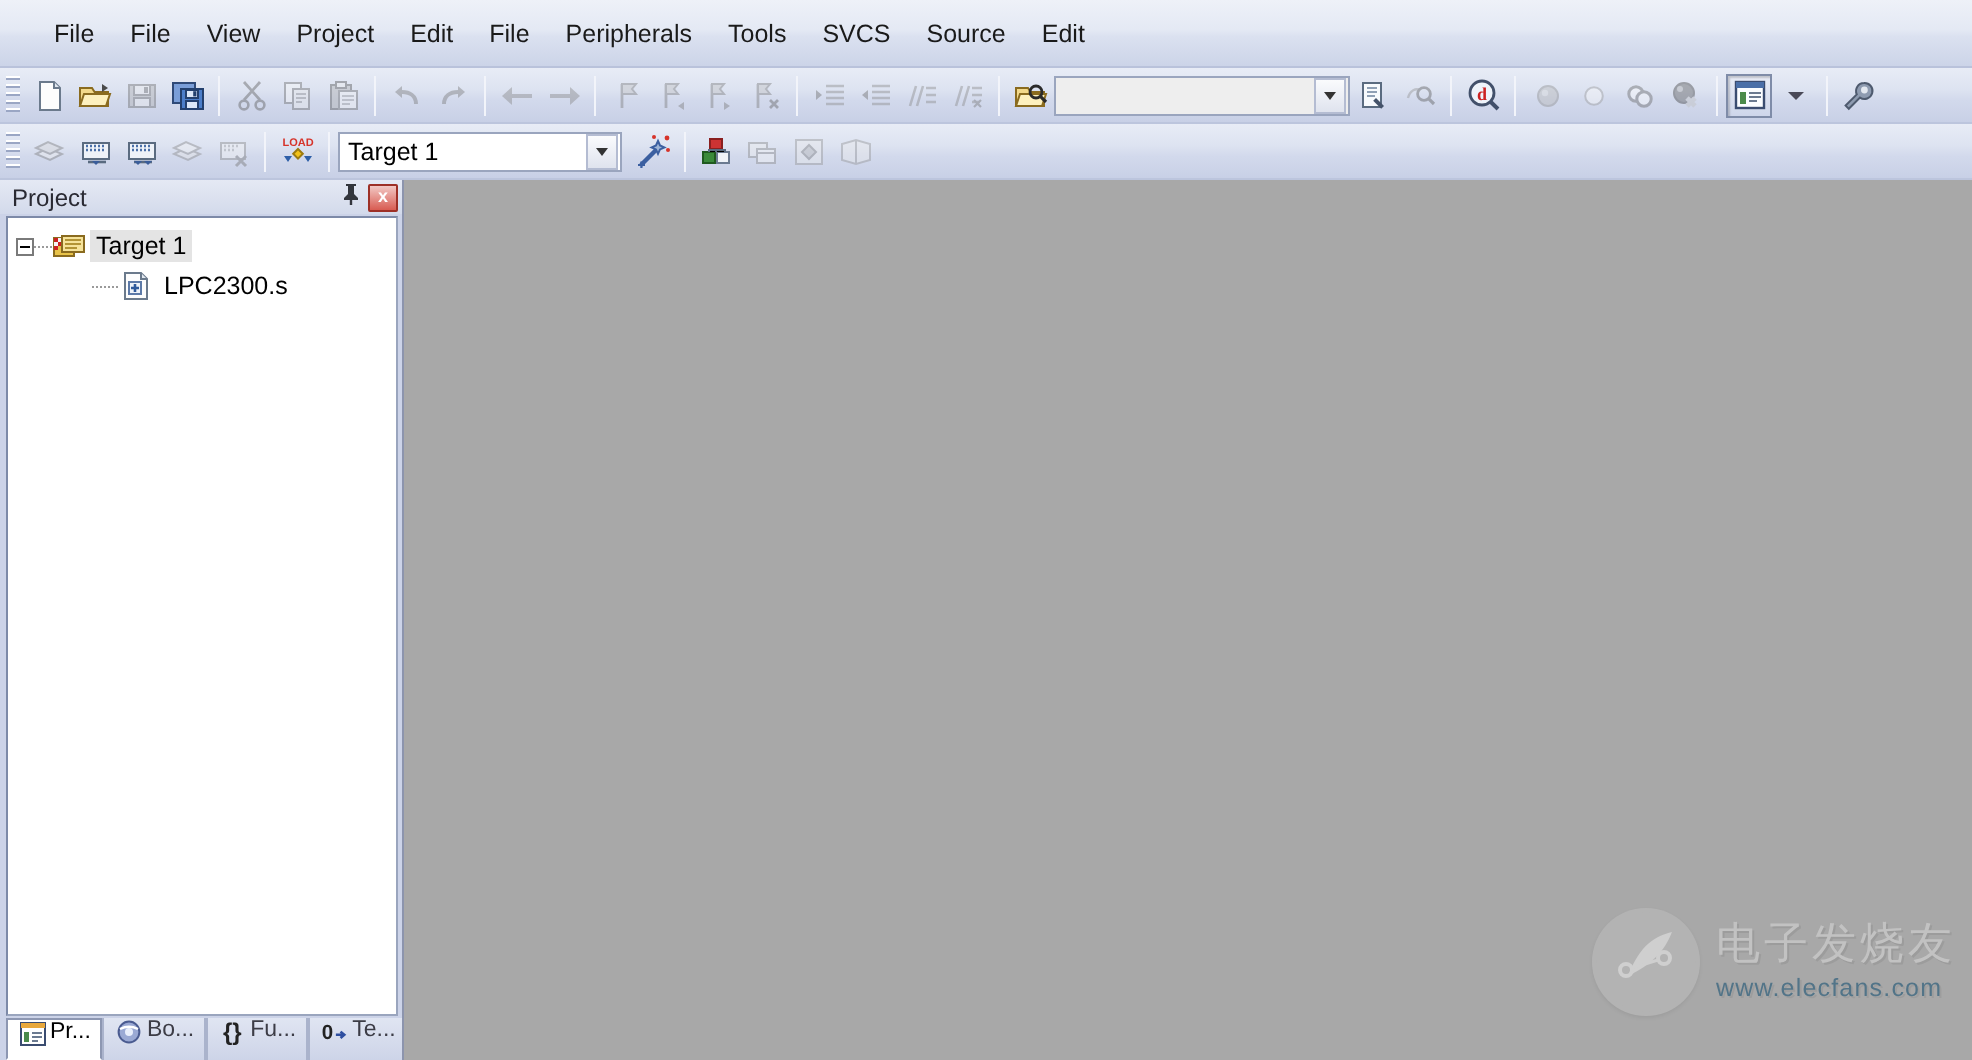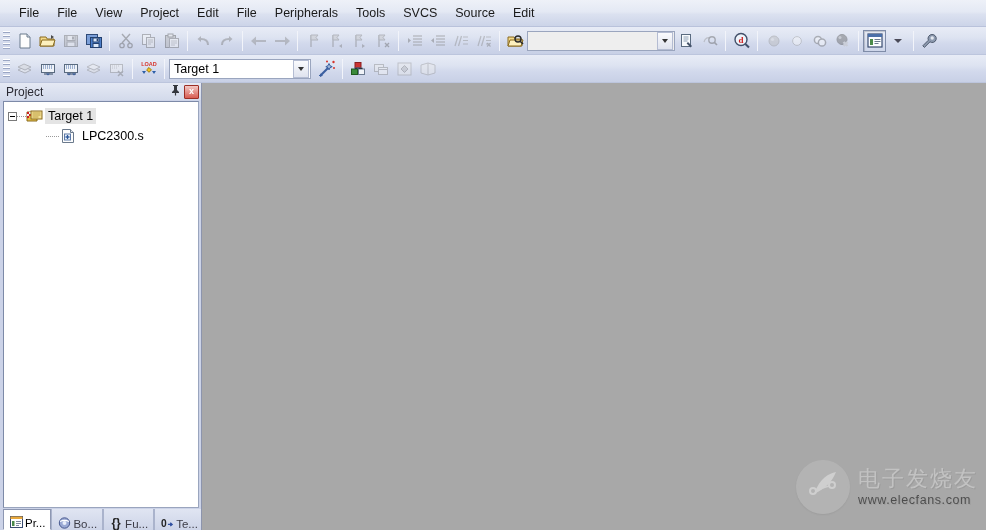--- a/index.html
+++ b/index.html
@@ -13,25 +13,25 @@
   }
   #app {
     position: relative;
     width: 986px; height: 530px;
     display: flex; flex-direction: column;
     background: #ccd3e8;
   }
 
   
   .menubar {
-    height: 27px;
+    height: 34px;
     display: flex; align-items: center;
     background: linear-gradient(to bottom, #eef1f8 0%, #e4e9f4 45%, #dbe1f0 55%, #ccd4e8 100%);
     border-bottom: 1px solid #b9c2db;
-    padding-left: 10px;
+    padding-left: 18px;
     flex: 0 0 auto;
   }
   .menu-item {
     padding: 3px 9px;
     font-size: 12.5px;
     color: #1a1a1a;
     cursor: default;
     white-space: nowrap;
   }
 
@@ -190,21 +190,21 @@
   
   .panel-tabs {
     height: 22px;
     display: flex; align-items: flex-end;
     padding-left: 3px;
     flex: 0 0 auto;
     background: #ccd3e8;
   }
   .ptab {
     height: 21px;
-    display: flex; align-items: flex-end;
+    display: flex; align-items: flex-start;
     gap: 2px;
     padding: 0 5px;
     font-size: 11.5px; color: #3c3c46;
     border-left: 1px solid #aab3cc;
     border-right: 1px solid #aab3cc;
     background: linear-gradient(to bottom,#e0e5f2,#cdd4e8);
   }
   .ptab.active {
     color: #000;
     background: #fff;
@@ -218,41 +218,41 @@
   .mdi {
     flex: 1 1 auto;
     background: #a8a8a8;
     border-left: 1px solid #8c94ad;
     position: relative;
     overflow: hidden;
     min-width: 0;
   }
   .watermark {
     position: absolute;
-    right: 8px; bottom: 16px;
+    right: 8px; bottom: 22px;
     display: flex; align-items: center; gap: 8px;
     opacity: .55;
     pointer-events: none;
   }
   .wm-logo {
     width: 54px; height: 54px;
     border-radius: 50%;
     background: #bdbdbd;
     position: relative;
     box-shadow: 0 1px 2px rgba(0,0,0,.12);
   }
   .wm-text { display: flex; flex-direction: column; line-height: 1; }
   .wm-cn {
     font-size: 22px; color: #d9d9d9;
     font-family: "DejaVu Sans", sans-serif;
     letter-spacing: 2px;
     text-shadow: 1px 1px 0 rgba(120,120,120,.45);
   }
   .wm-en {
-    font-size: 12.5px; color: #000000;
+    font-size: 12.5px; color: #0c4a6e;
     letter-spacing: .6px; margin-top: 4px;
     text-shadow: 1px 1px 0 rgba(120,120,120,.4);
   }
 </style>
 </head>
 <body>
 
 <div id="app">
 
   <div class="menubar">

